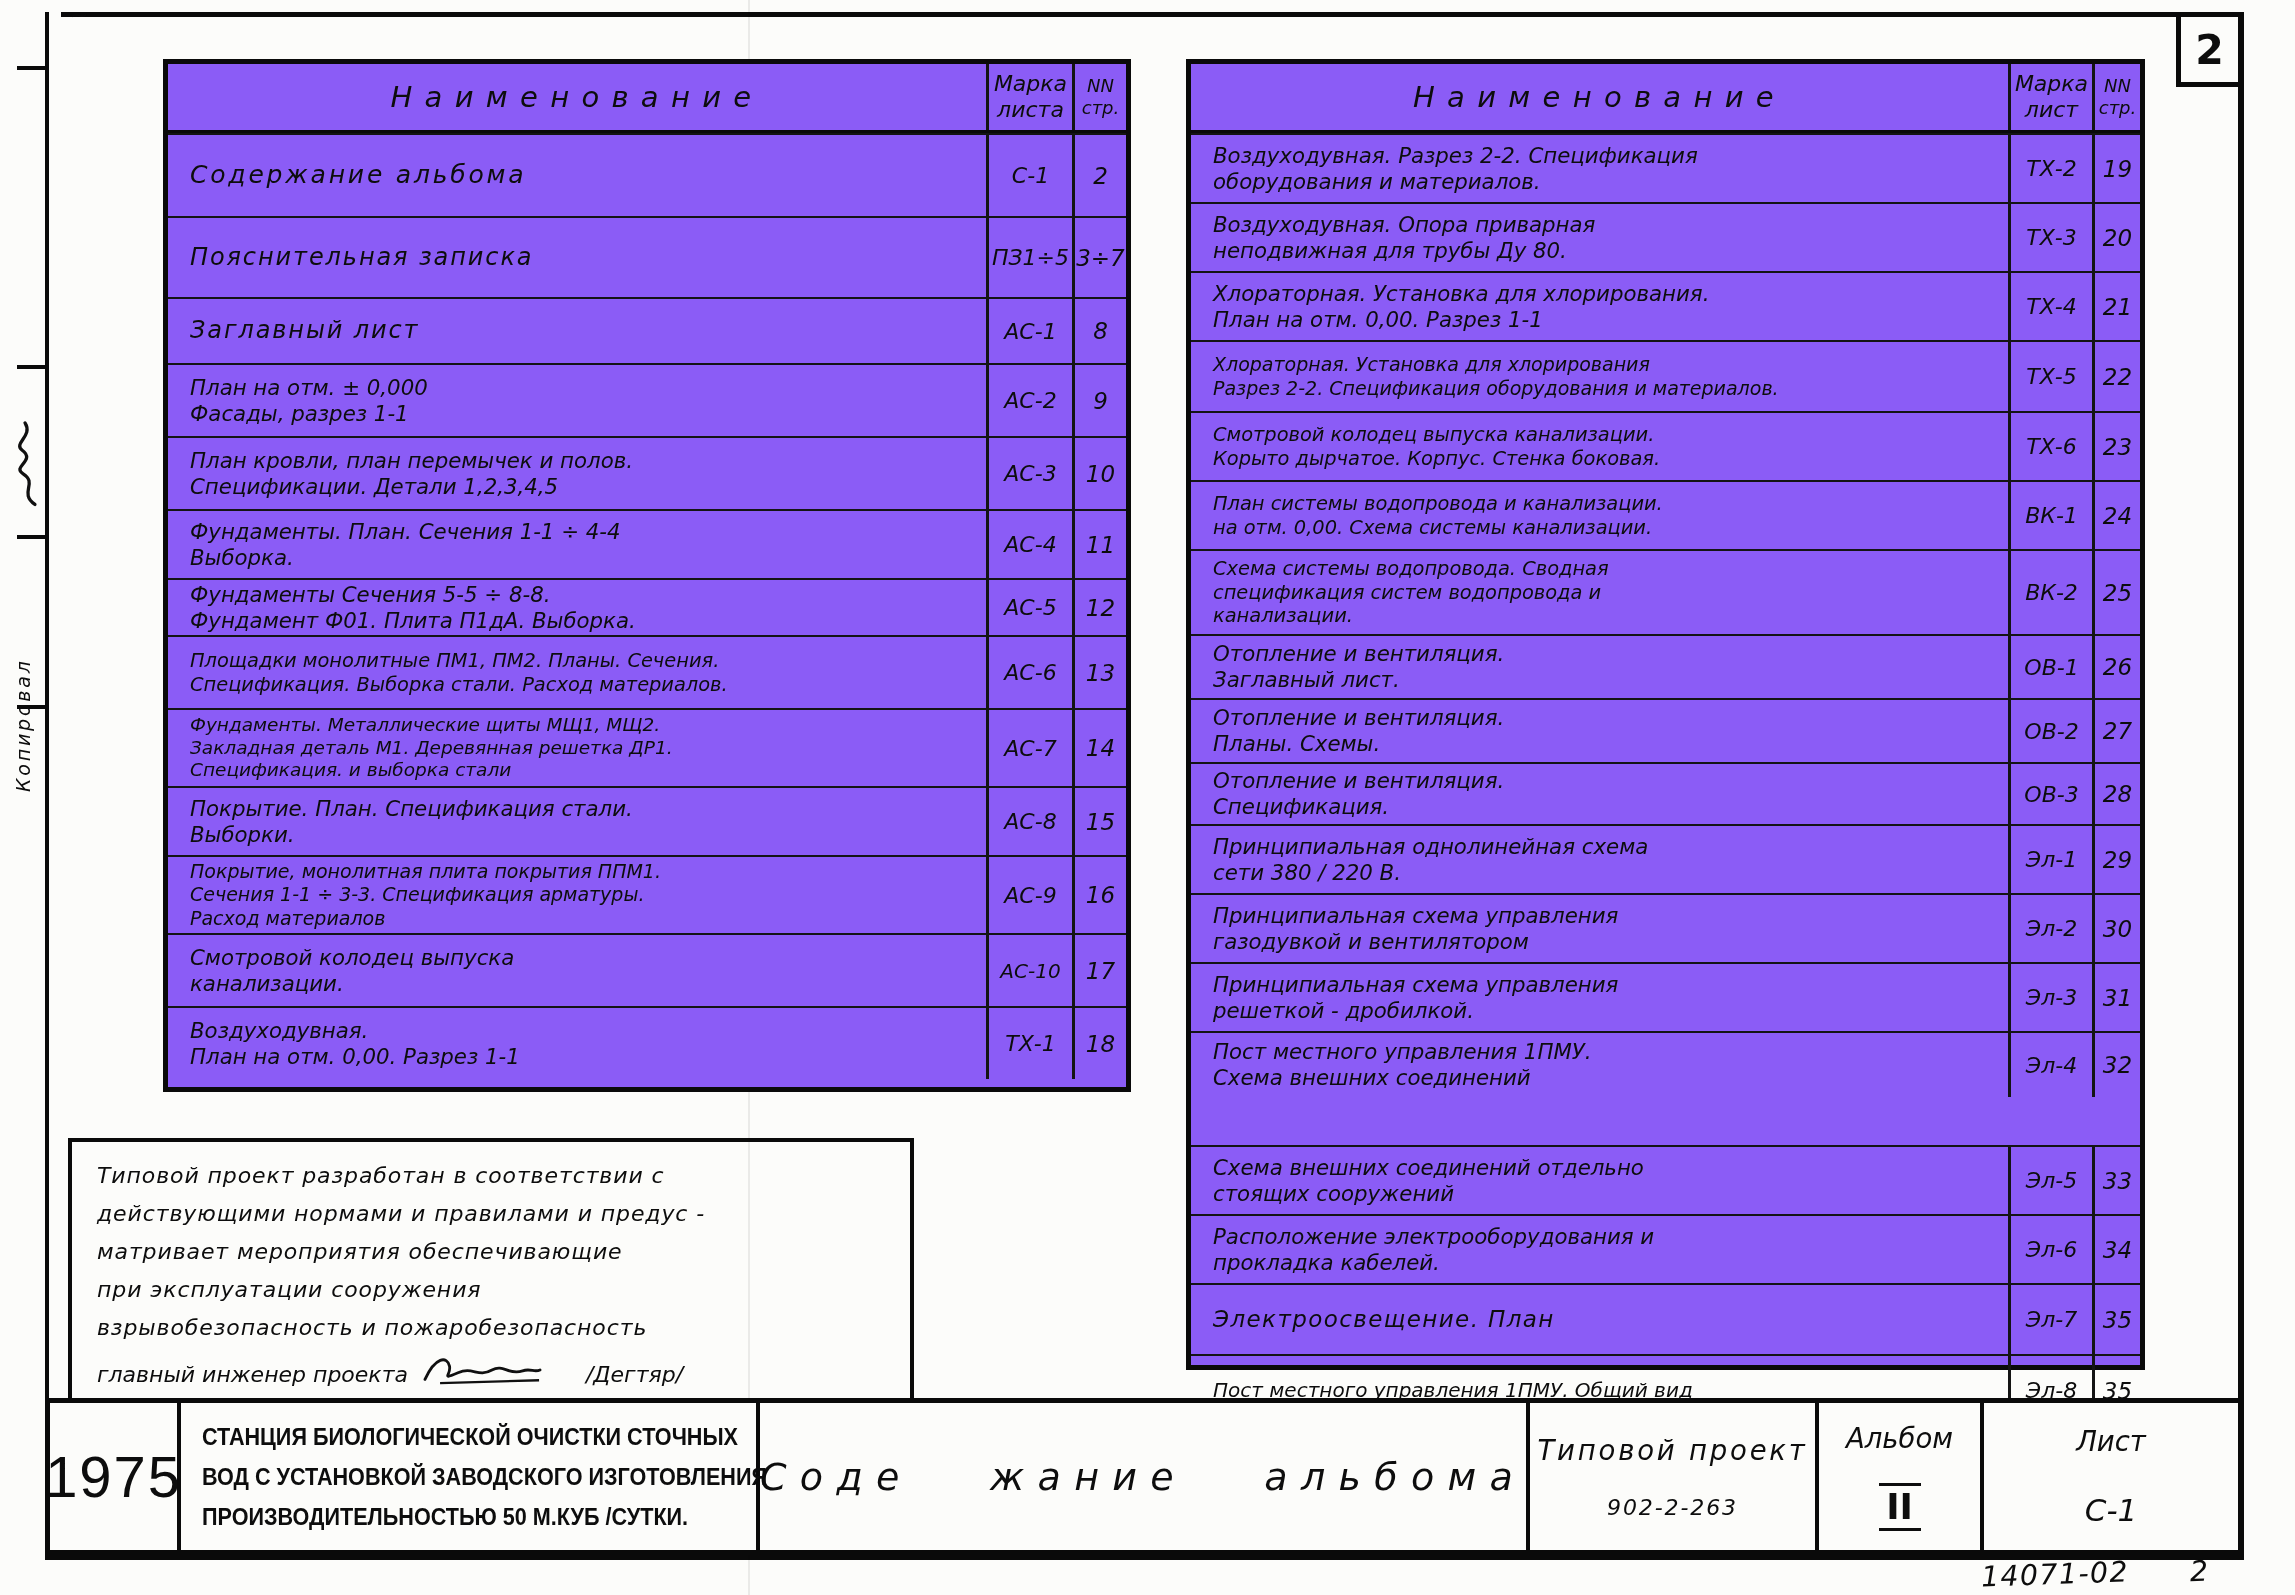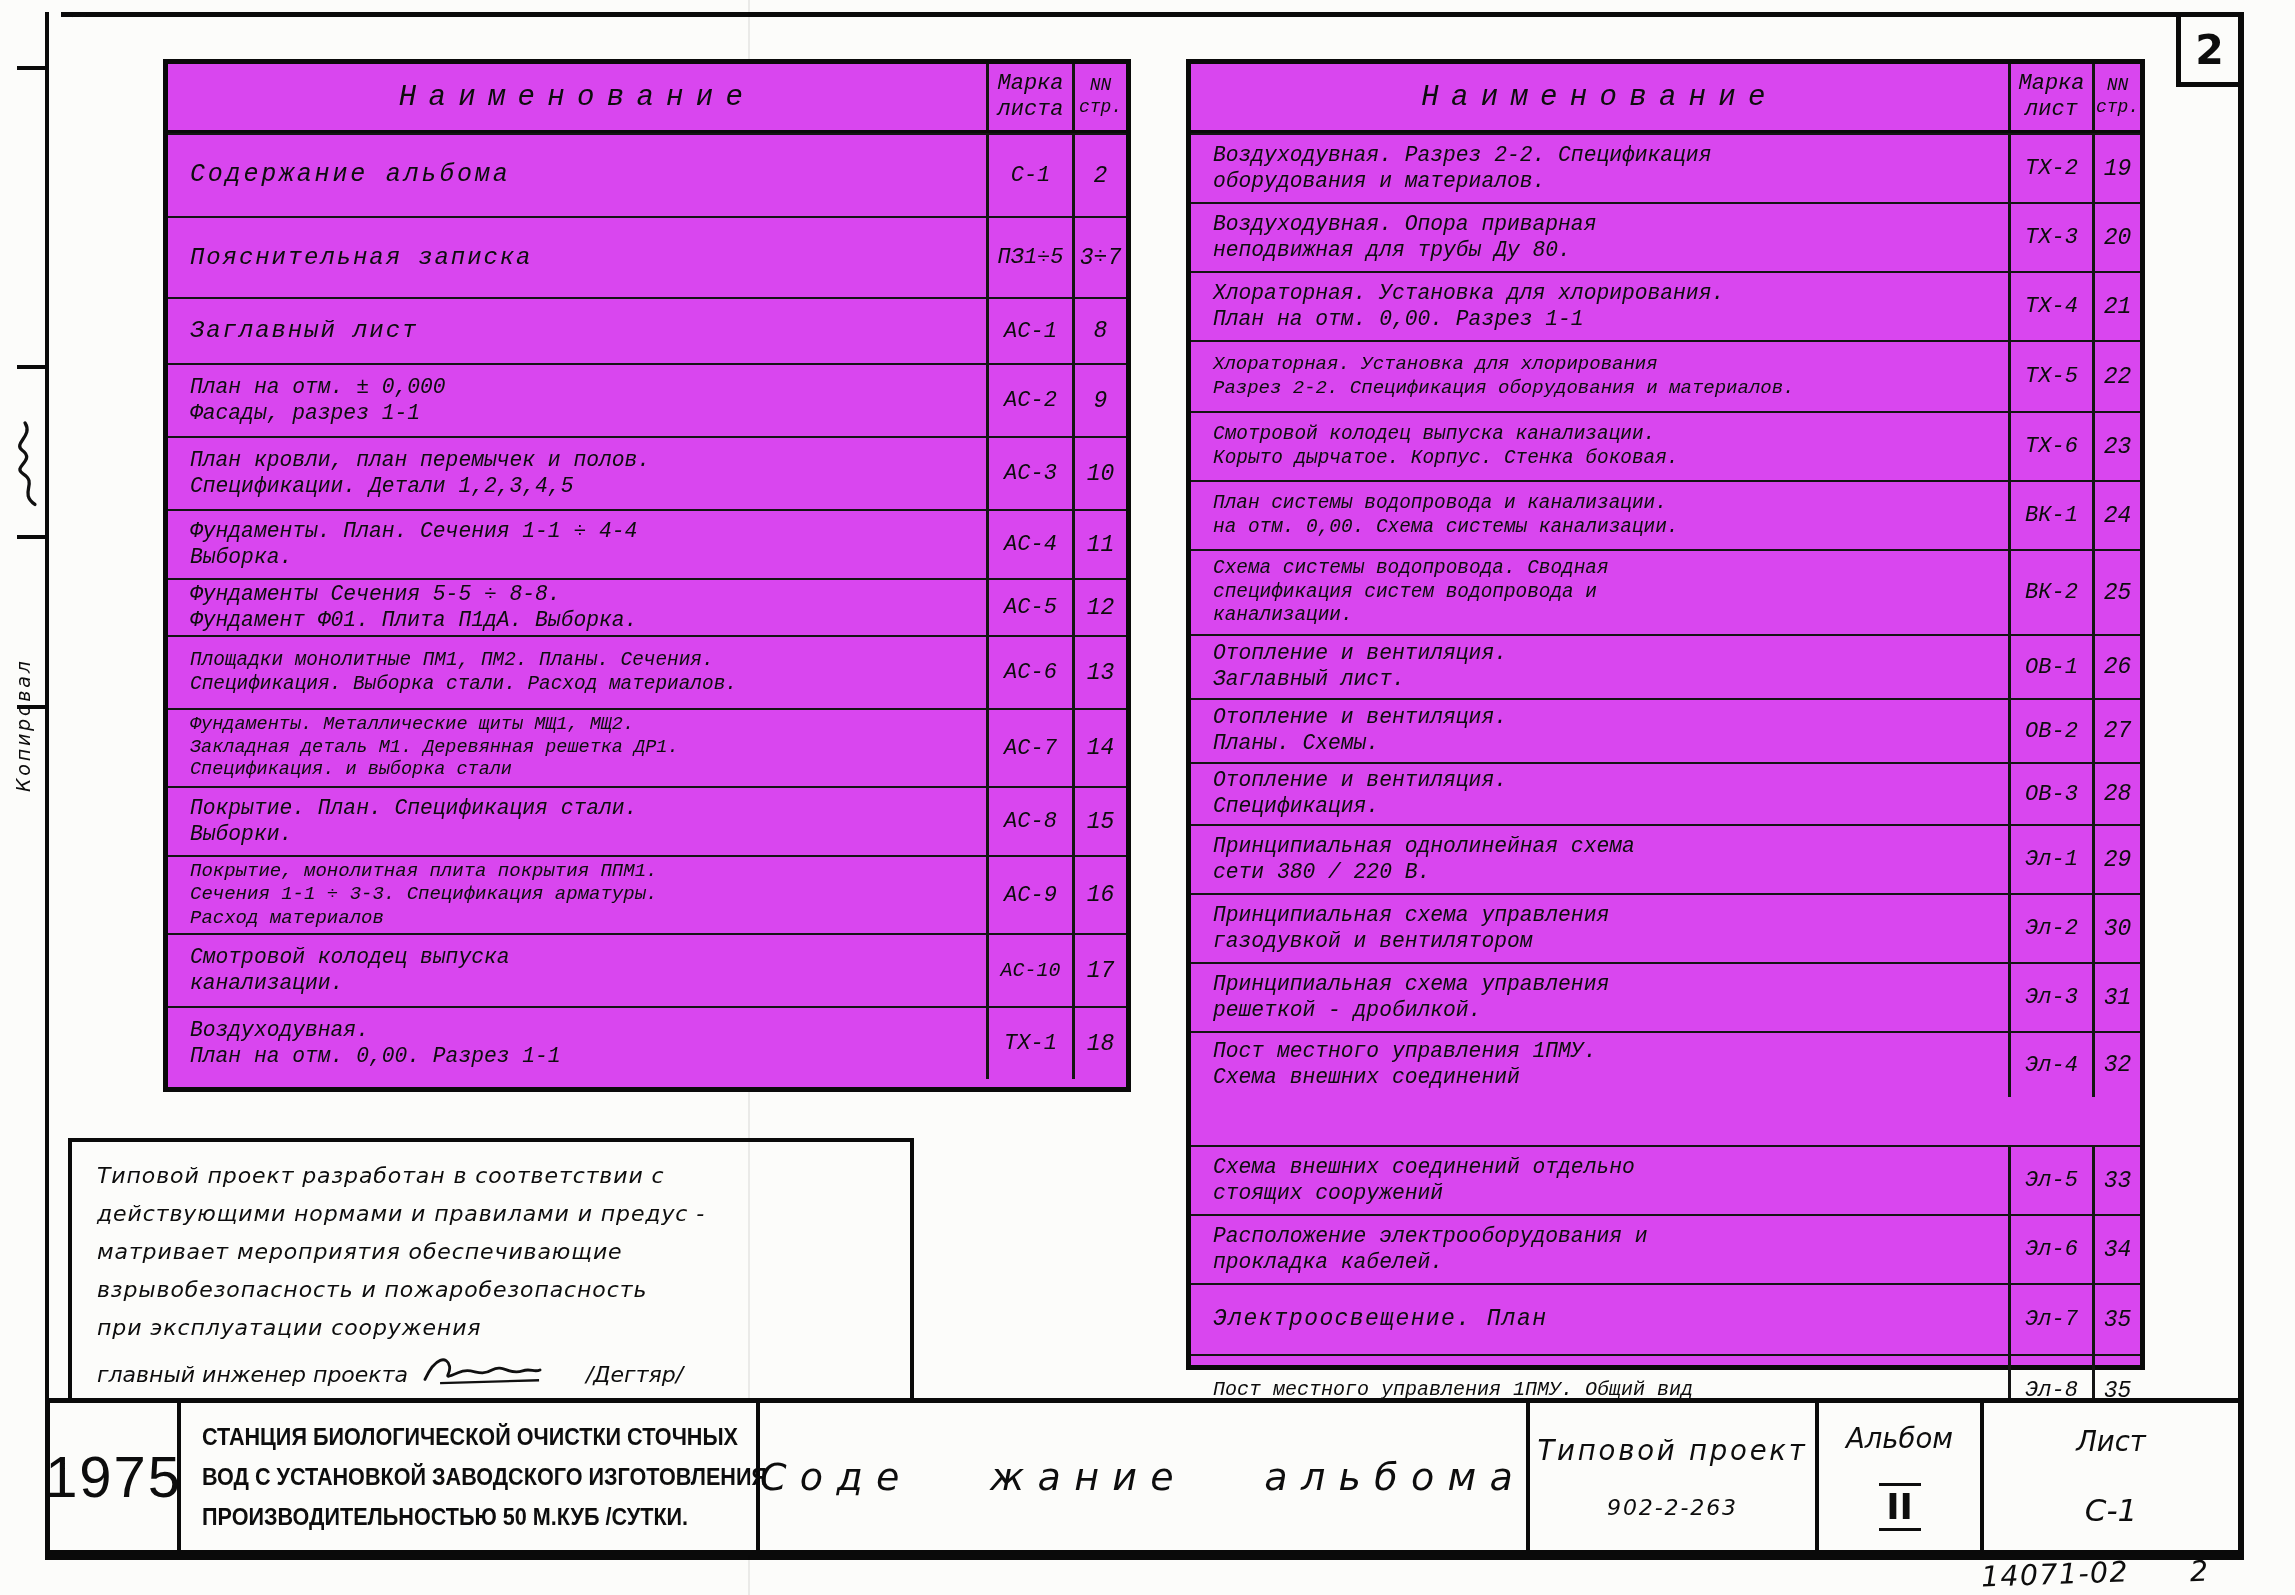--- a/index.html
+++ b/index.html
@@ -4,21 +4,21 @@
 <style>
   html,body{margin:0;padding:0;background:#d8d8d4;}
   #sheet{position:relative;width:2295px;height:1595px;background:#fcfcfa;overflow:hidden;
          font-family:"DejaVu Sans",sans-serif;color:#0d0d0d;}
   .hw{font-style:italic;}
   .pre{white-space:pre-line;}
   .line{position:absolute;background:#0a0a0a;}
   .crease{position:absolute;background:rgba(0,0,0,0.07);}
 
   
-  .ctable{position:absolute;box-sizing:border-box;border:5.7px solid #0a0a0a;background:#d946ef;font-family:Liberation Mono, monospace;}
+  .ctable{position:absolute;box-sizing:border-box;border:5.7px solid #0a0a0a;background:#8b5cf6;}
   .trow{display:flex;box-sizing:border-box;border-top:2.8px solid #141414;}
   .trow.thead{border-top:none;border-bottom:3.3px solid #0a0a0a;}
   .c{box-sizing:border-box;display:flex;align-items:center;}
   .c.name{flex:1;padding:2.8px 9.5px 2.8px 22px;font-size:21.3px;line-height:1.22;}
   .c.mark{border-left:3.8px solid #141414;justify-content:center;text-align:center;font-size:22px;}
   .c.page{border-left:3.8px solid #141414;justify-content:center;text-align:center;font-size:23px;}
   .lt .c.mark{width:86px;} .lt .c.page{width:54px;}
   .rt .c.mark{width:84px;} .rt .c.page{width:48px;}
   .hname{flex:1;display:flex;align-items:center;justify-content:center;
          font-size:29px;letter-spacing:12.3px;}
@@ -358,22 +358,22 @@
         </div>
       <div class="c mark">Эл-8</div>
       <div class="c page">35</div>
     </div>
   </div>
 
   <div id="note" class="hw">
     <div class="noteline">Типовой проект разработан в соответствии с</div>
     <div class="noteline">действующими нормами и правилами и предус -</div>
     <div class="noteline">матривает мероприятия обеспечивающие</div>
+    <div class="noteline">при эксплуатации сооружения</div>
     <div class="noteline">взрывобезопасность и пожаробезопасность</div>
-    <div class="noteline">при эксплуатации сооружения</div>
     <div class="sigline">
       <span>главный инженер проекта</span>
       <span style="position:relative;top:2.8px;">
         <svg width="123" height="33" viewBox="0 0 260 70">
           <path d="M8 58 C 30 10, 55 8, 60 30 C 64 48, 40 60, 78 44 C 110 30, 120 55, 150 38 C 175 25, 185 50, 215 40 C 232 34, 240 44, 252 38" fill="none" stroke="#101010" stroke-width="6" stroke-linecap="round"></path>
           <path d="M40 66 L 250 60" fill="none" stroke="#101010" stroke-width="5"></path>
         </svg>
       </span>
       <span style="margin-left:28.4px;">/Дегтяр/</span>
     </div>

